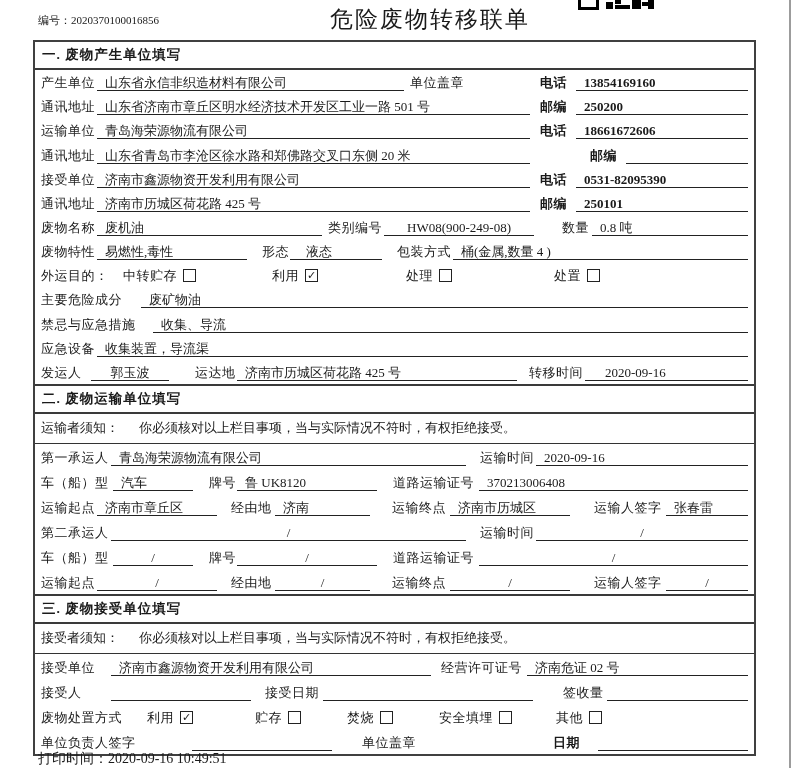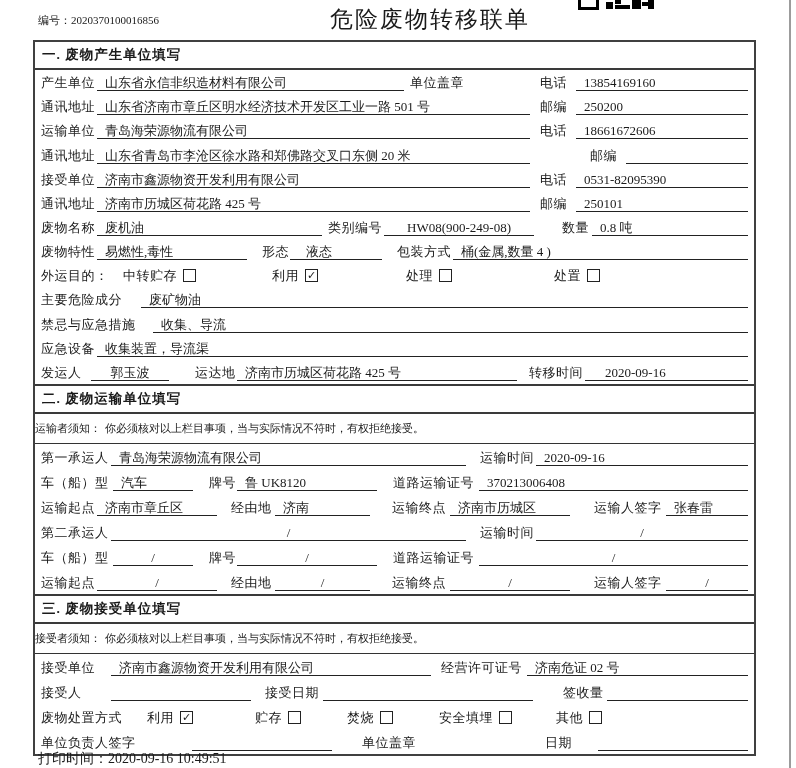--- a/index.html
+++ b/index.html
@@ -16,30 +16,30 @@
 
   .qr { position:absolute; left:578px; top:0; width:76px; height:10px; }
   .qr div { position:absolute; background:#000; }
   .qr .outline { background:transparent; border:3px solid #000; border-top:none; left:0; top:0; width:21px; height:10px; }
 
   .form { position:absolute; left:33px; top:40px; width:723px; border:2px solid #404040; background:#fff; }
 
   .shead { font-weight:bold; font-size:13.5px; padding:4px 6px 4px 7px; border-bottom:2px solid #3a3a3a; letter-spacing:1px; }
   .shead.mid { border-top:2px solid #3a3a3a; }
 
-  .notice { display:flex; align-items:center; gap:4px; height:30px; padding:0 0; border-bottom:1.5px solid #333; font-size:11px; white-space:nowrap; }
+  .notice { display:flex; align-items:center; gap:20px; height:30px; padding:0 6px; border-bottom:1.5px solid #333; font-size:13px; white-space:nowrap; }
 
   .r { display:flex; align-items:flex-end; height:24.15px; padding:0 6px 3px 6px; font-size:13px; white-space:nowrap; }
   .r25 { height:25px; }
 
   .lbl { flex:none; line-height:17px; letter-spacing:0.5px; }
   .v { flex:none; border-bottom:1px solid #222; height:17px; line-height:17px; padding-left:8px; }
   .v.tc { text-align:center; padding-left:0; }
   .v.fill { flex:1 1 auto; }
-  .grp { display:flex; align-items:flex-end; margin-left:auto; }
+  .grp { display:flex; align-items:flex-end; margin-left:auto;font-weight:bold; }
   .opt { display:flex; align-items:flex-end; }
   .cb {
     flex:none; width:13px; height:13px; border:1.2px solid #222; margin-left:6px; margin-bottom:2px;
     font-family:"DejaVu Sans",sans-serif; font-size:11px; line-height:11px; text-align:center; font-weight:bold;
   }
   .print-time { position:absolute; left:38px; top:750px; font-size:14px; white-space:nowrap; }
 </style>
 </head>
 <body>
 
@@ -287,21 +287,21 @@
       <span class="opt" style="margin-left:44px">
         <span class="lbl">其他</span>
         <span class="cb"></span>
       </span>
     </div>
 
     <div class="r r25">
       <span class="lbl" style="width:98px">单位负责人签字</span>
       <span class="v" style="width:140px;margin-left:53px"></span>
       <span class="lbl" style="margin-left:30px">单位盖章</span>
-      <span class="grp" style="gap:25px">
+      <span class="grp" style="gap:17px">
         <span class="lbl" style="width:28px">日期</span>
         <span class="v" style="width:150px"></span>
       </span>
     </div>
 
   </div>
 
   <div class="print-time"><span>打印时间：</span><span>2020-09-16 10:49:51</span></div>
 
 </div>

